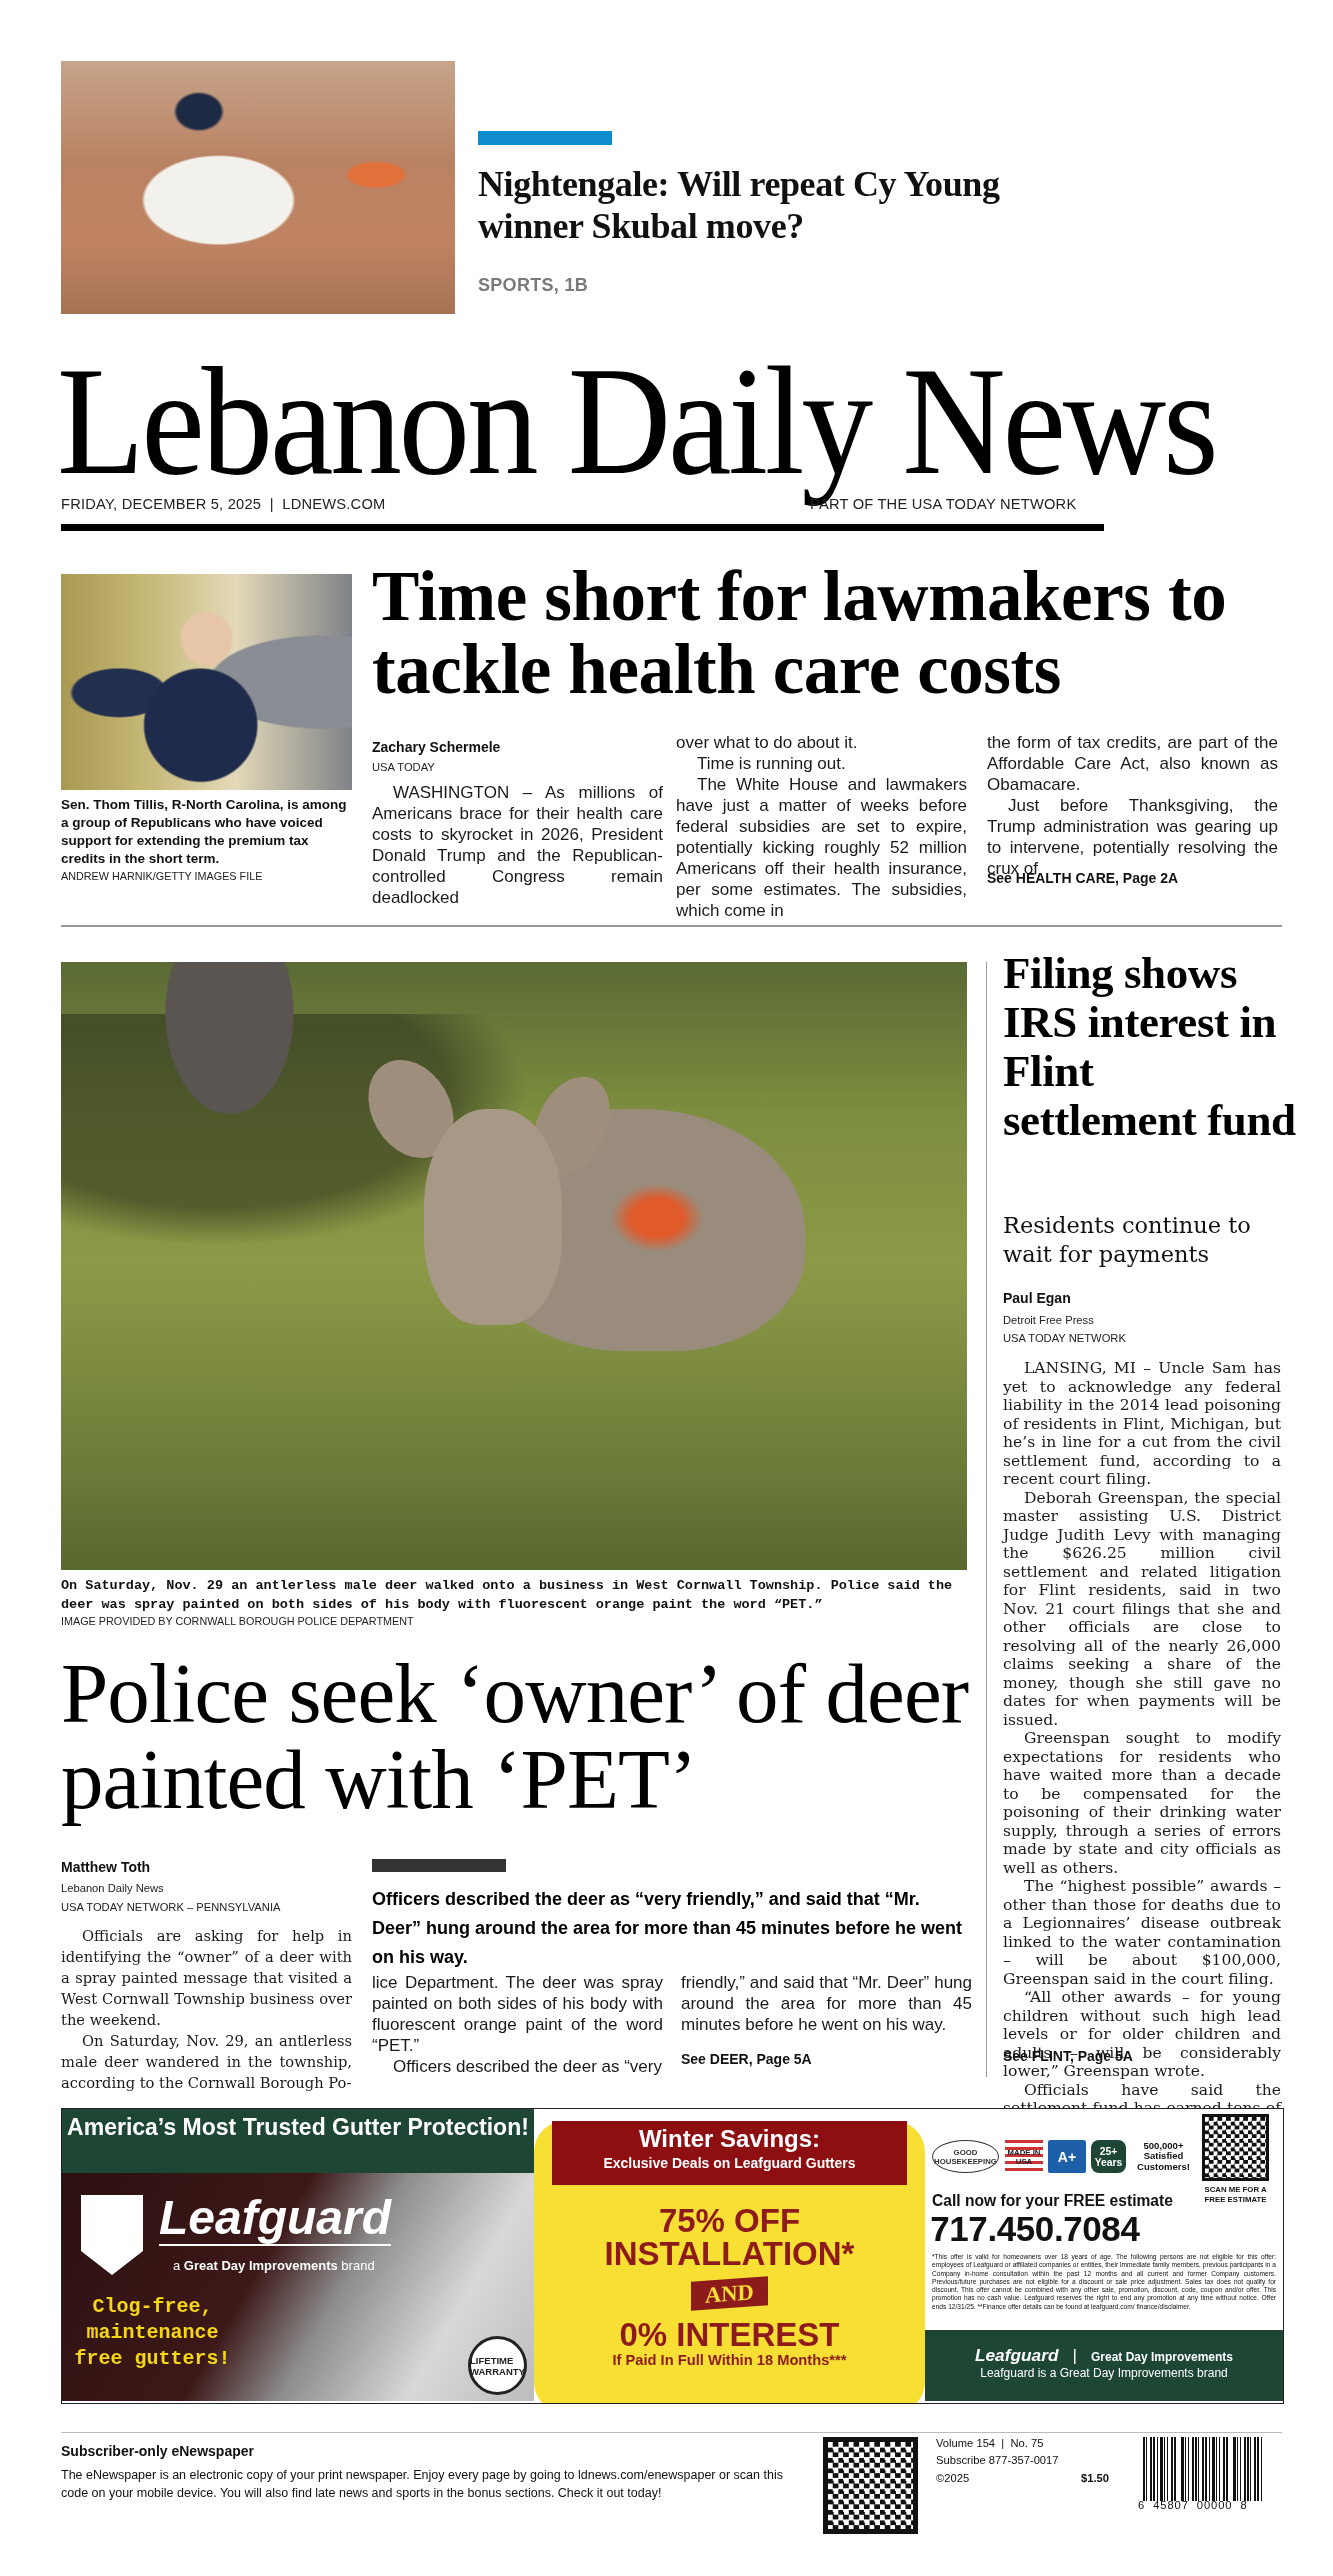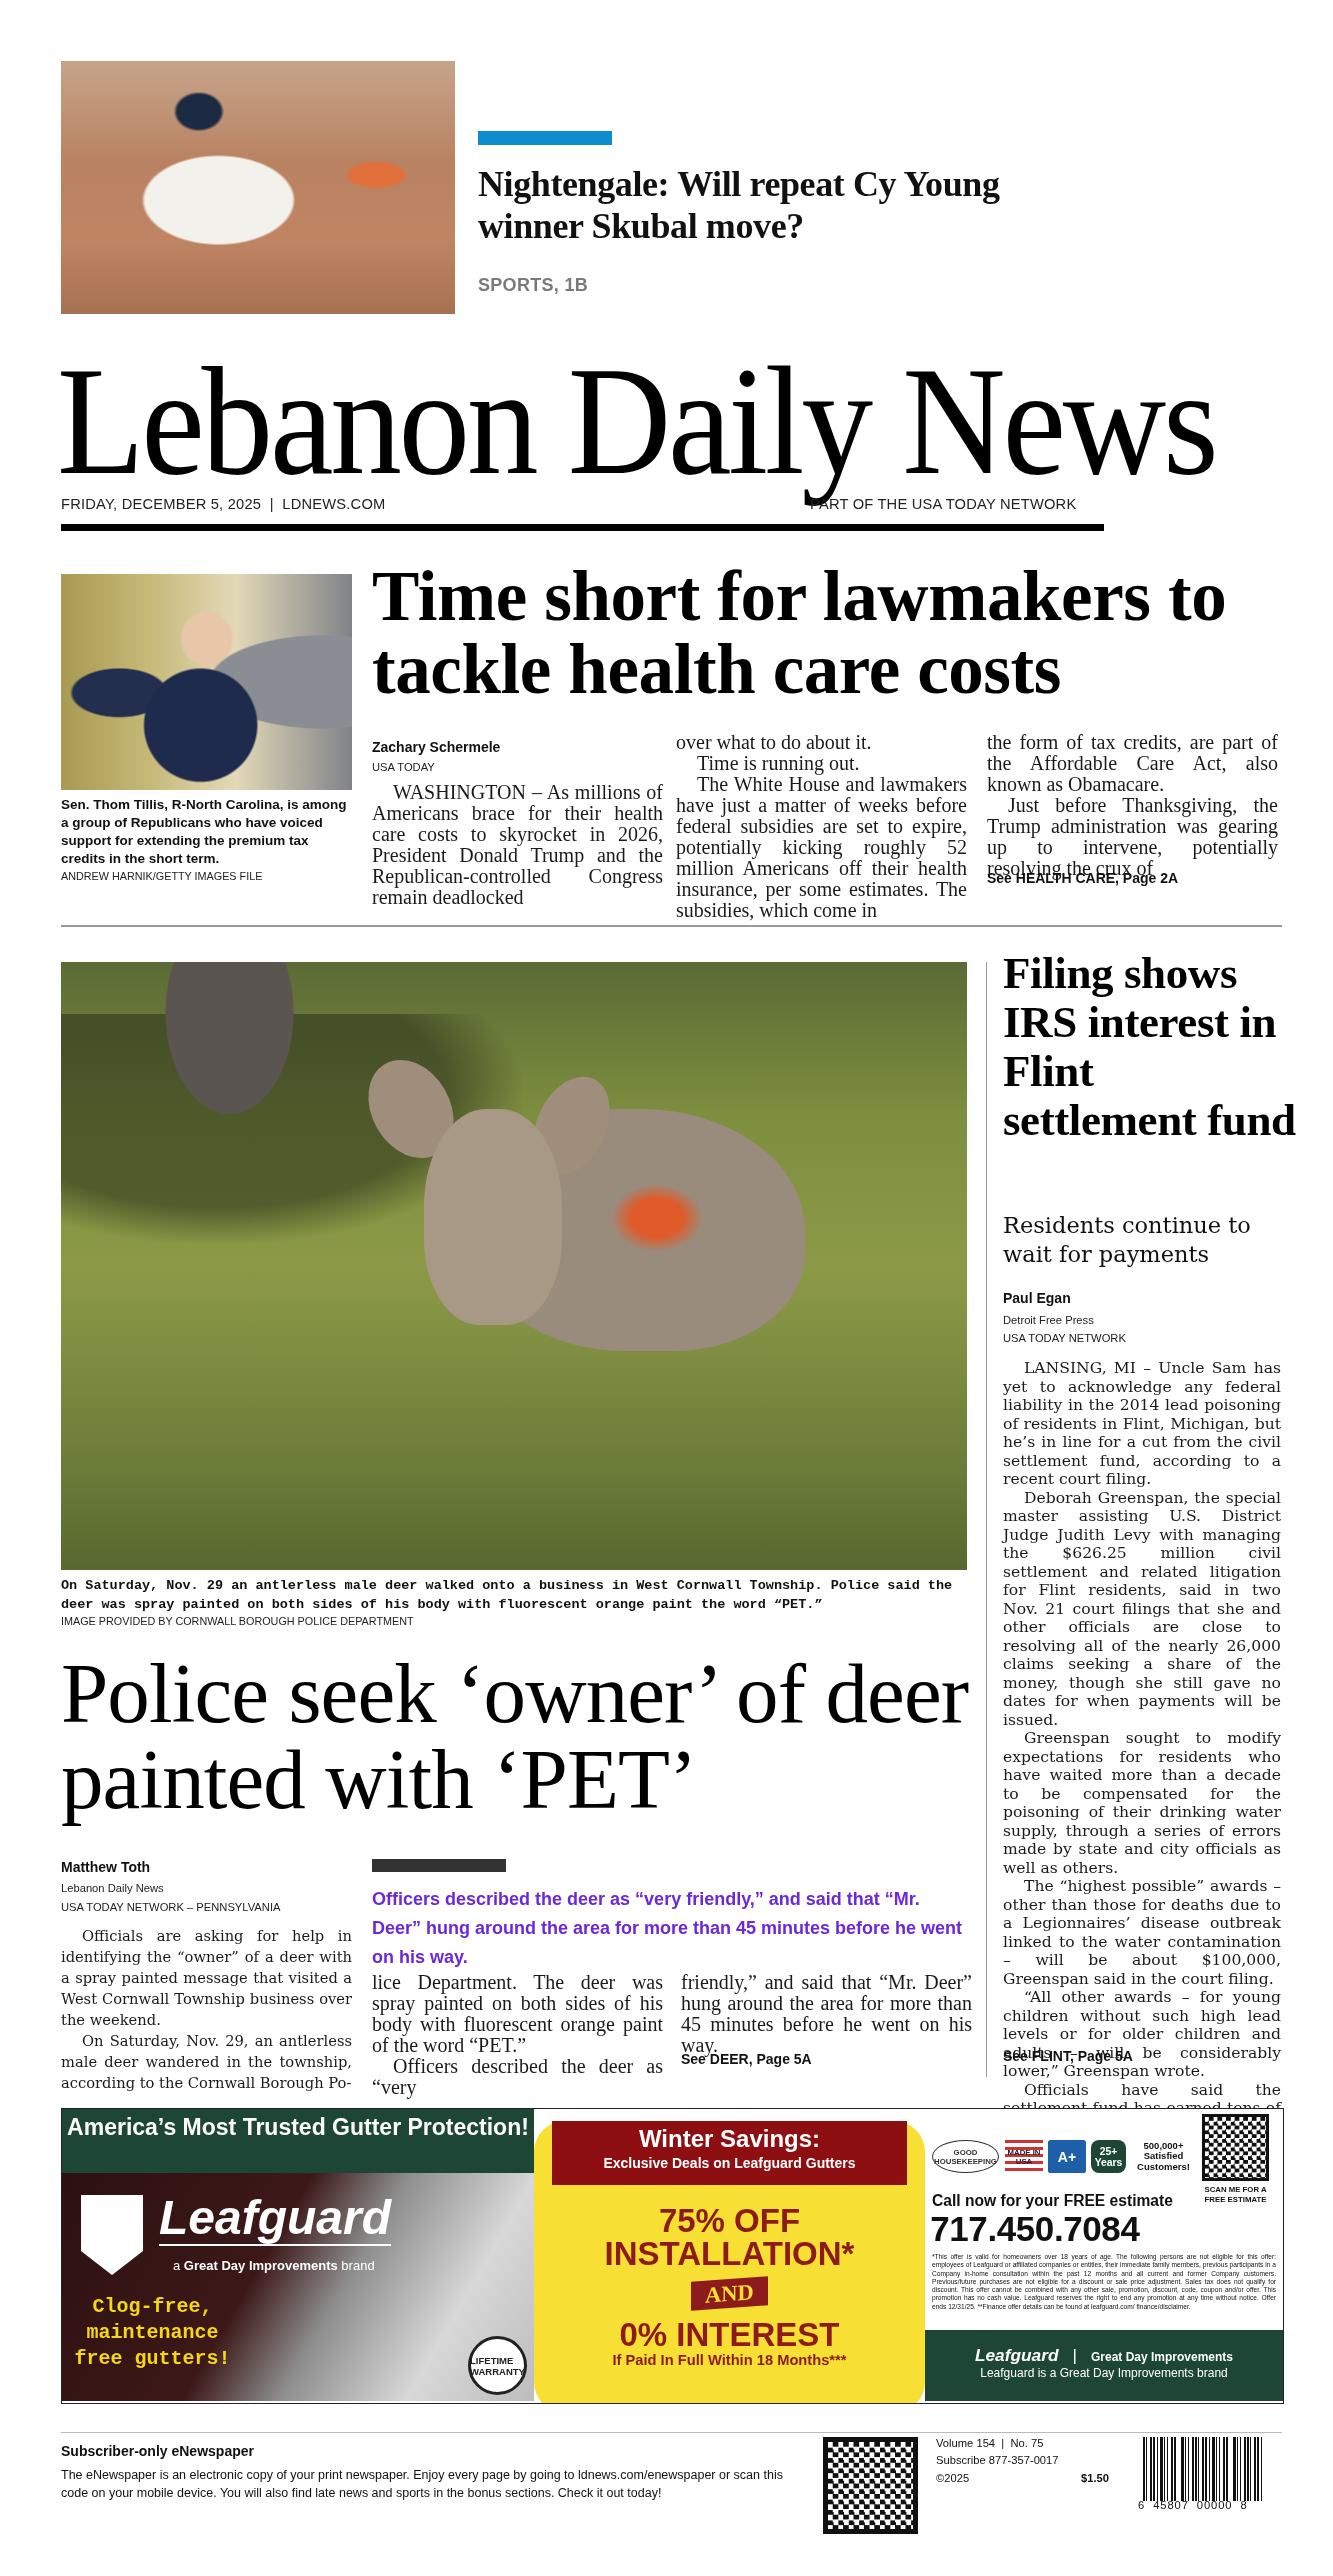--- a/index.html
+++ b/index.html
@@ -1,21 +1,21 @@
 <!DOCTYPE html>
 <html style="font-size:14px"><head>
 <meta charset="utf-8">
 <style>
   * { box-sizing: border-box; margin: 0; padding: 0; }
   html, body { width: 1333px; height: 2576px; background: #ffffff; overflow: hidden; }
   body { position: relative; font-family: "DejaVu Serif", serif; color: #111; }
   .abs { position: absolute; }
   .body-text { font-family: "DejaVu Serif", serif; font-size: 14.7px; line-height: 21px; text-align: justify; color: #1a1a1a; }
   .body-text p { text-indent: 21px; }
-  .body-text.condensed { font-family: Liberation Serif, serif; font-size: 20px; line-height: 21px; }
+  .body-text.condensed { font-family: Liberation Sans, sans-serif; font-size: 17px; line-height: 21px; }
 
   
   #sports-photo { left: 61px; top: 61px; width: 394px; height: 253px;
     background: radial-gradient(ellipse at 35% 20%, #1d2a44 0 6%, transparent 7%),
                 radial-gradient(ellipse at 40% 55%, #f3f1ec 0 22%, transparent 23%),
                 radial-gradient(ellipse at 80% 45%, #e2703a 0 6%, transparent 7%),
                 linear-gradient(180deg, #c6a48a 0%, #b98262 40%, #c08463 70%, #a67254 100%); }
   #sports-bar { left: 478px; top: 131px; width: 134px; height: 14px; background: #0f8ccc; }
   #sports-headline { left: 478px; top: 163px; width: 553px; font-family: "Liberation Serif", serif; font-weight: 700; font-size: 36px; line-height: 42px; color: #111; letter-spacing: -0.4px; }
   #sports-ref { left: 478px; top: 275px; font-family: "Liberation Sans", sans-serif; font-weight: 700; font-size: 18px; color: #7a7a7a; letter-spacing: 0.3px; }
@@ -54,21 +54,21 @@
   #deer-photo .deer-ear-l { position: absolute; left: 311px; top: 95px; width: 78px; height: 104px; border-radius: 50%; background: #9f8e7b; transform: rotate(-30deg); }
   #deer-photo .deer-ear-r { position: absolute; left: 476px; top: 112px; width: 69px; height: 104px; border-radius: 50%; background: #9f8e7b; transform: rotate(25deg); }
   #deer-caption { left: 61px; top: 1576px; width: 917px; font-family: Liberation Mono, monospace; font-weight: 700; font-size: 13.5px; line-height: 19px; color: #111; }
   #deer-credit { left: 61px; top: 1615px; font-family: "Liberation Sans", sans-serif; font-size: 10.8px; color: #222; }
   #deer-headline { left: 61px; top: 1650px; width: 934px; font-family: "Liberation Serif", serif; font-size: 85px; line-height: 86px; color: #000; letter-spacing: -0.9px; }
   #deer-byline { left: 61px; top: 1859px; font-family: "Liberation Sans", sans-serif; font-weight: 700; font-size: 14px; color: #111; }
   #deer-org1 { left: 61px; top: 1882px; font-family: "Liberation Sans", sans-serif; font-size: 11.2px; color: #222; }
   #deer-org2 { left: 61px; top: 1901px; font-family: "Liberation Sans", sans-serif; font-size: 11.2px; color: #222; }
   #deer-col1 { left: 61px; top: 1925px; width: 291px; }
   #pullquote-bar { left: 372px; top: 1859px; width: 134px; height: 13px; background: #333; }
-  #pullquote { left: 372px; top: 1885px; width: 597px; font-family: "Liberation Sans", sans-serif; font-weight: 700; font-size: 18px; line-height: 29px; color: #6d28d9; }
+  #pullquote { left: 372px; top: 1885px; width: 597px; font-family: "Liberation Sans", sans-serif; font-weight: 700; font-size: 18px; line-height: 29px; color: #000000; }
   #deer-col2 { left: 372px; top: 1972px; width: 291px; }
   #deer-col3 { left: 681px; top: 1972px; width: 291px; }
   #deer-jump { left: 681px; top: 2051px; font-family: "Liberation Sans", sans-serif; font-weight: 700; font-size: 14px; color: #111; }
 
   #vertical-rule { left: 986px; top: 962px; width: 0.9px; height: 1115px; background: #999; }
 
   
   #flint-headline { left: 1003px; top: 949px; width: 294px; font-family: "Liberation Serif", serif; font-weight: 700; font-size: 45px; line-height: 49px; color: #000; letter-spacing: -0.4px; }
   #flint-deck { left: 1003px; top: 1211px; width: 277px; font-family: "DejaVu Serif", serif; font-size: 22.5px; line-height: 28.5px; color: #111; }
   #flint-byline { left: 1003px; top: 1290px; font-family: "Liberation Sans", sans-serif; font-weight: 700; font-size: 14px; color: #111; }

